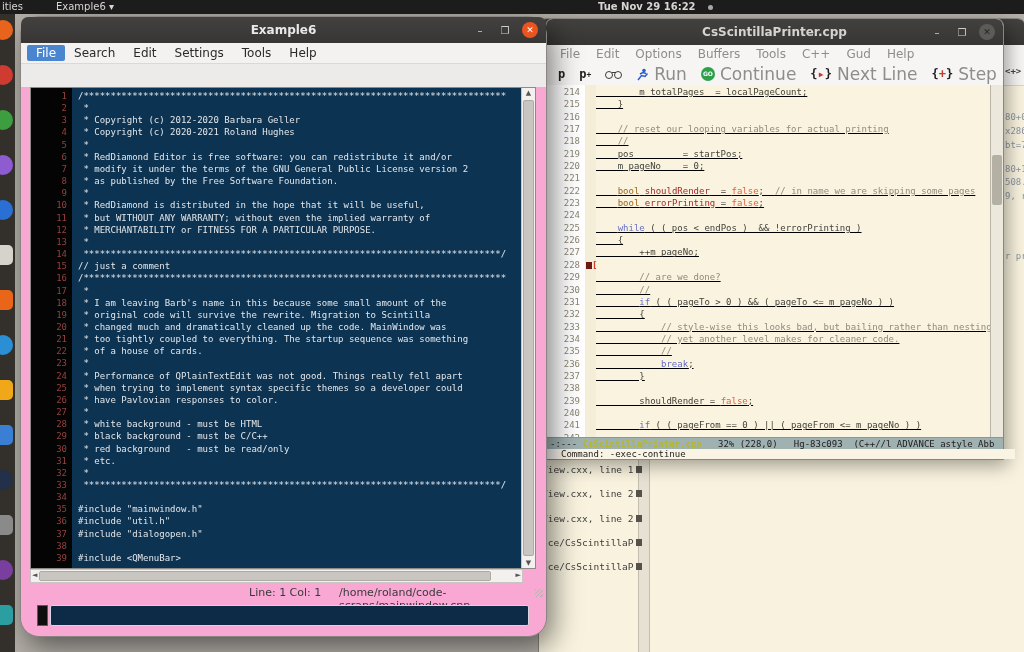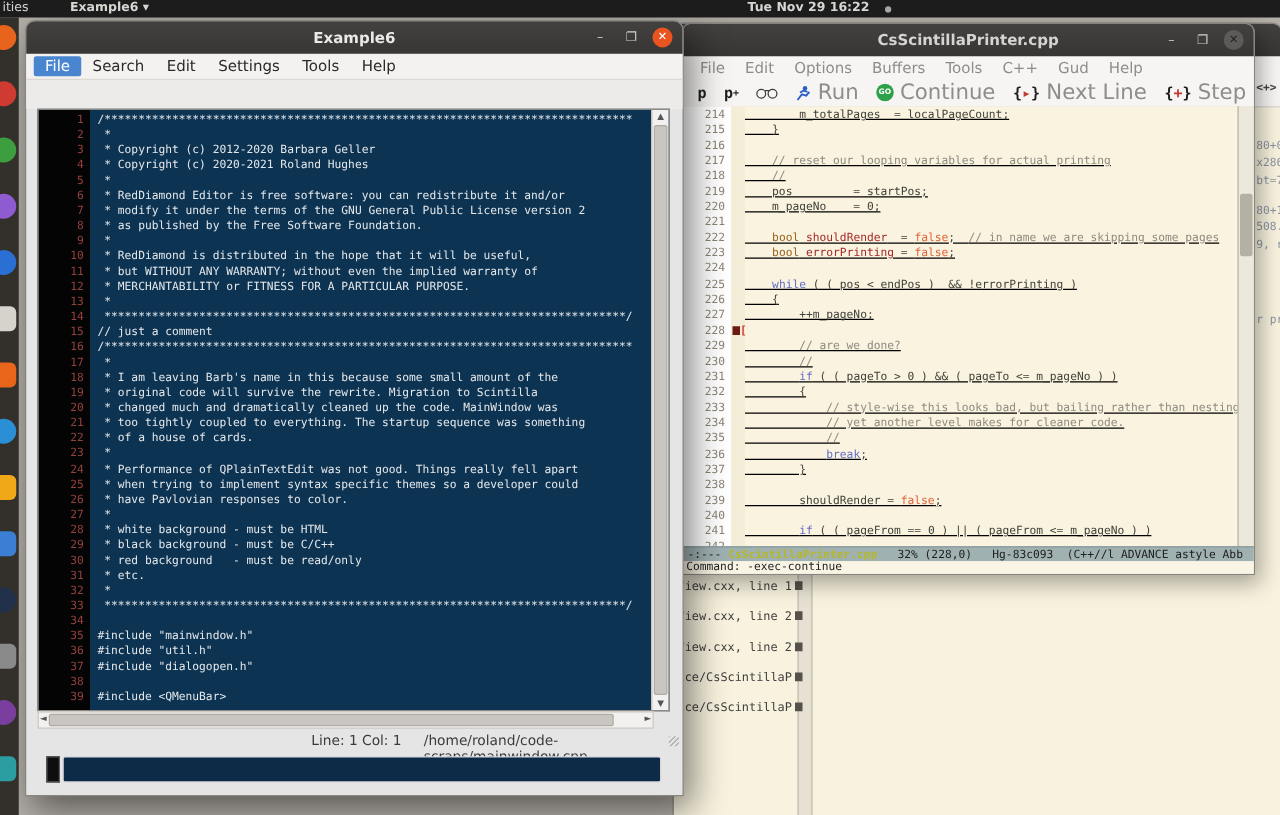--- a/index.html
+++ b/index.html
@@ -3,40 +3,40 @@
 <meta charset="utf-8">
 <style>
   html,body{margin:0;padding:0;background:#6e6a64;}
   #stage{position:relative;width:1024px;height:652px;overflow:hidden;
          background:#b3afa8;font-family:"DejaVu Sans","Liberation Sans",sans-serif;}
   
   #topbar{position:absolute;left:0;top:0;width:1024px;height:14px;background:#1c1c1c;
           color:#d8d6d2;font-size:10px;z-index:50;}
   #topbar .tb-item{position:absolute;top:1px;line-height:12px;}
   #tb-activities{left:2px;}
-  #tb-appmenu{left:56px;font-weight:bold;}
+  #tb-appmenu{left:56px;font-weight:normal;}
   #tb-clock{left:598px;font-weight:bold;}
   #tb-dot{position:absolute;left:708px;top:5px;width:5px;height:5px;border-radius:50%;background:#a9a7a4;}
   
   #dock{position:absolute;left:0;top:14px;width:15px;height:638px;background:#332f2b;
         overflow:hidden;z-index:40;}
   .dock-icon{position:absolute;left:-7px;width:20px;height:20px;border-radius:5px;}
   .dock-icon.round{border-radius:50%;}
   
   .win{position:absolute;border:1px solid #8a8580;border-radius:8px 8px 0 0;}
   .titlebar{position:relative;height:26px;background:linear-gradient(#434140,#383634);
             border-radius:7px 7px 0 0;display:flex;align-items:center;justify-content:center;}
   .title{font-size:12px;font-weight:bold;color:#ebe9e7;}
   .controls{position:absolute;right:8px;top:0;height:26px;display:flex;align-items:center;gap:9px;}
   .wbtn{width:16px;height:16px;display:flex;align-items:center;justify-content:center;
         font-size:10px;color:#cfcdc9;cursor:default;}
   .wbtn.close{border-radius:50%;color:#fff;font-size:9px;}
   
-  #win1{left:20px;top:16px;width:525px;height:619px;background:#e5e5e5;z-index:30;
-        box-shadow:6px 10px 28px rgba(0,0,0,.5);}
+  #win1{left:20px;top:16px;width:525px;height:619px;background:#f9a8d4;z-index:30;
+        box-shadow:6px 10px 28px rgba(0,0,0,.5);border-radius:19px;}
   #win1 .menubar{height:20px;background:#f4f2f0;border-bottom:1px solid #dcd8d3;
                  display:flex;align-items:center;padding-left:6px;font-size:12px;color:#2a2a2a;}
   #win1 .menu-item{padding:1px 9px;border-radius:2px;}
   #win1 .menu-item.active{background:#4a86cf;color:#fff;}
   #win1 .tabbar{height:23px;background:#edebe9;display:flex;align-items:flex-end;padding-left:6px;}
   .tab{position:relative;height:20px;margin-right:-9px;
        clip-path:polygon(11px 0,calc(100% - 11px) 0,100% 100%,0 100%);background:#7d7974;}
   .tab .tab-inner{position:absolute;inset:1px 1px 0 1px;background:#efedeb;
        clip-path:polygon(10px 0,calc(100% - 10px) 0,100% 100%,0 100%);
        display:flex;align-items:center;justify-content:center;font-size:11px;color:#2f2f2f;
@@ -100,21 +100,21 @@
   .sd{color:#43433c;} .sc{color:#8f8b80;} .sk{color:#646ec8;}
   .st{color:#9c6420;margin-top:40px;} .sv{color:#a52a2a;} .sf{color:#e2633c;}
   #vscroll2{position:absolute;right:0;top:66px;width:12px;height:352px;background:#ece8dc;
             border-left:1px solid #b8b4a8;}
   #vscroll2 .thumb{position:absolute;left:1px;right:1px;top:70px;height:50px;background:#b4b0a4;
             border-radius:2px;}
   #modeline2{position:absolute;left:0;top:418px;width:100%;height:12px;background:#a0b1b2;
              border-top:1px solid #86999b;font:9px/12px "DejaVu Sans Mono",monospace;color:#20201e;
              white-space:pre;overflow:hidden;padding-left:4px;box-sizing:border-box;}
   #modeline2 .buf{color:#b5b82a;font-weight:bold;}
-  #minibuffer2{position:absolute;left:0;top:430px;width:100%;height:10px;background:#faf4e4;
+  #minibuffer2{position:absolute;left:12px;top:430px;width:100%;height:10px;background:#faf4e4;
                font:9px/10px "DejaVu Sans Mono",monospace;color:#222;white-space:pre;
                padding-left:3px;box-sizing:border-box;}
   
   #win3{left:538px;top:18px;width:486px;height:634px;background:#f8f2de;z-index:10;
         border-radius:8px 8px 0 0;}
   #win3 .titlebar{border-radius:7px 7px 0 0;}
   #win3 .band{height:40px;background:#f6f5f3;border-bottom:1px solid #d8d4ce;}
   .bg-item{position:absolute;font:9.5px/12px "DejaVu Sans Mono",monospace;color:#3f3f3f;white-space:pre;}
   .bg-item::after{content:"";display:inline-block;width:6px;height:7px;background:#55514b;margin-left:2px;}
   #bg-scroll{position:absolute;left:99px;top:66px;bottom:0;width:10px;background:#e6e1d2;

